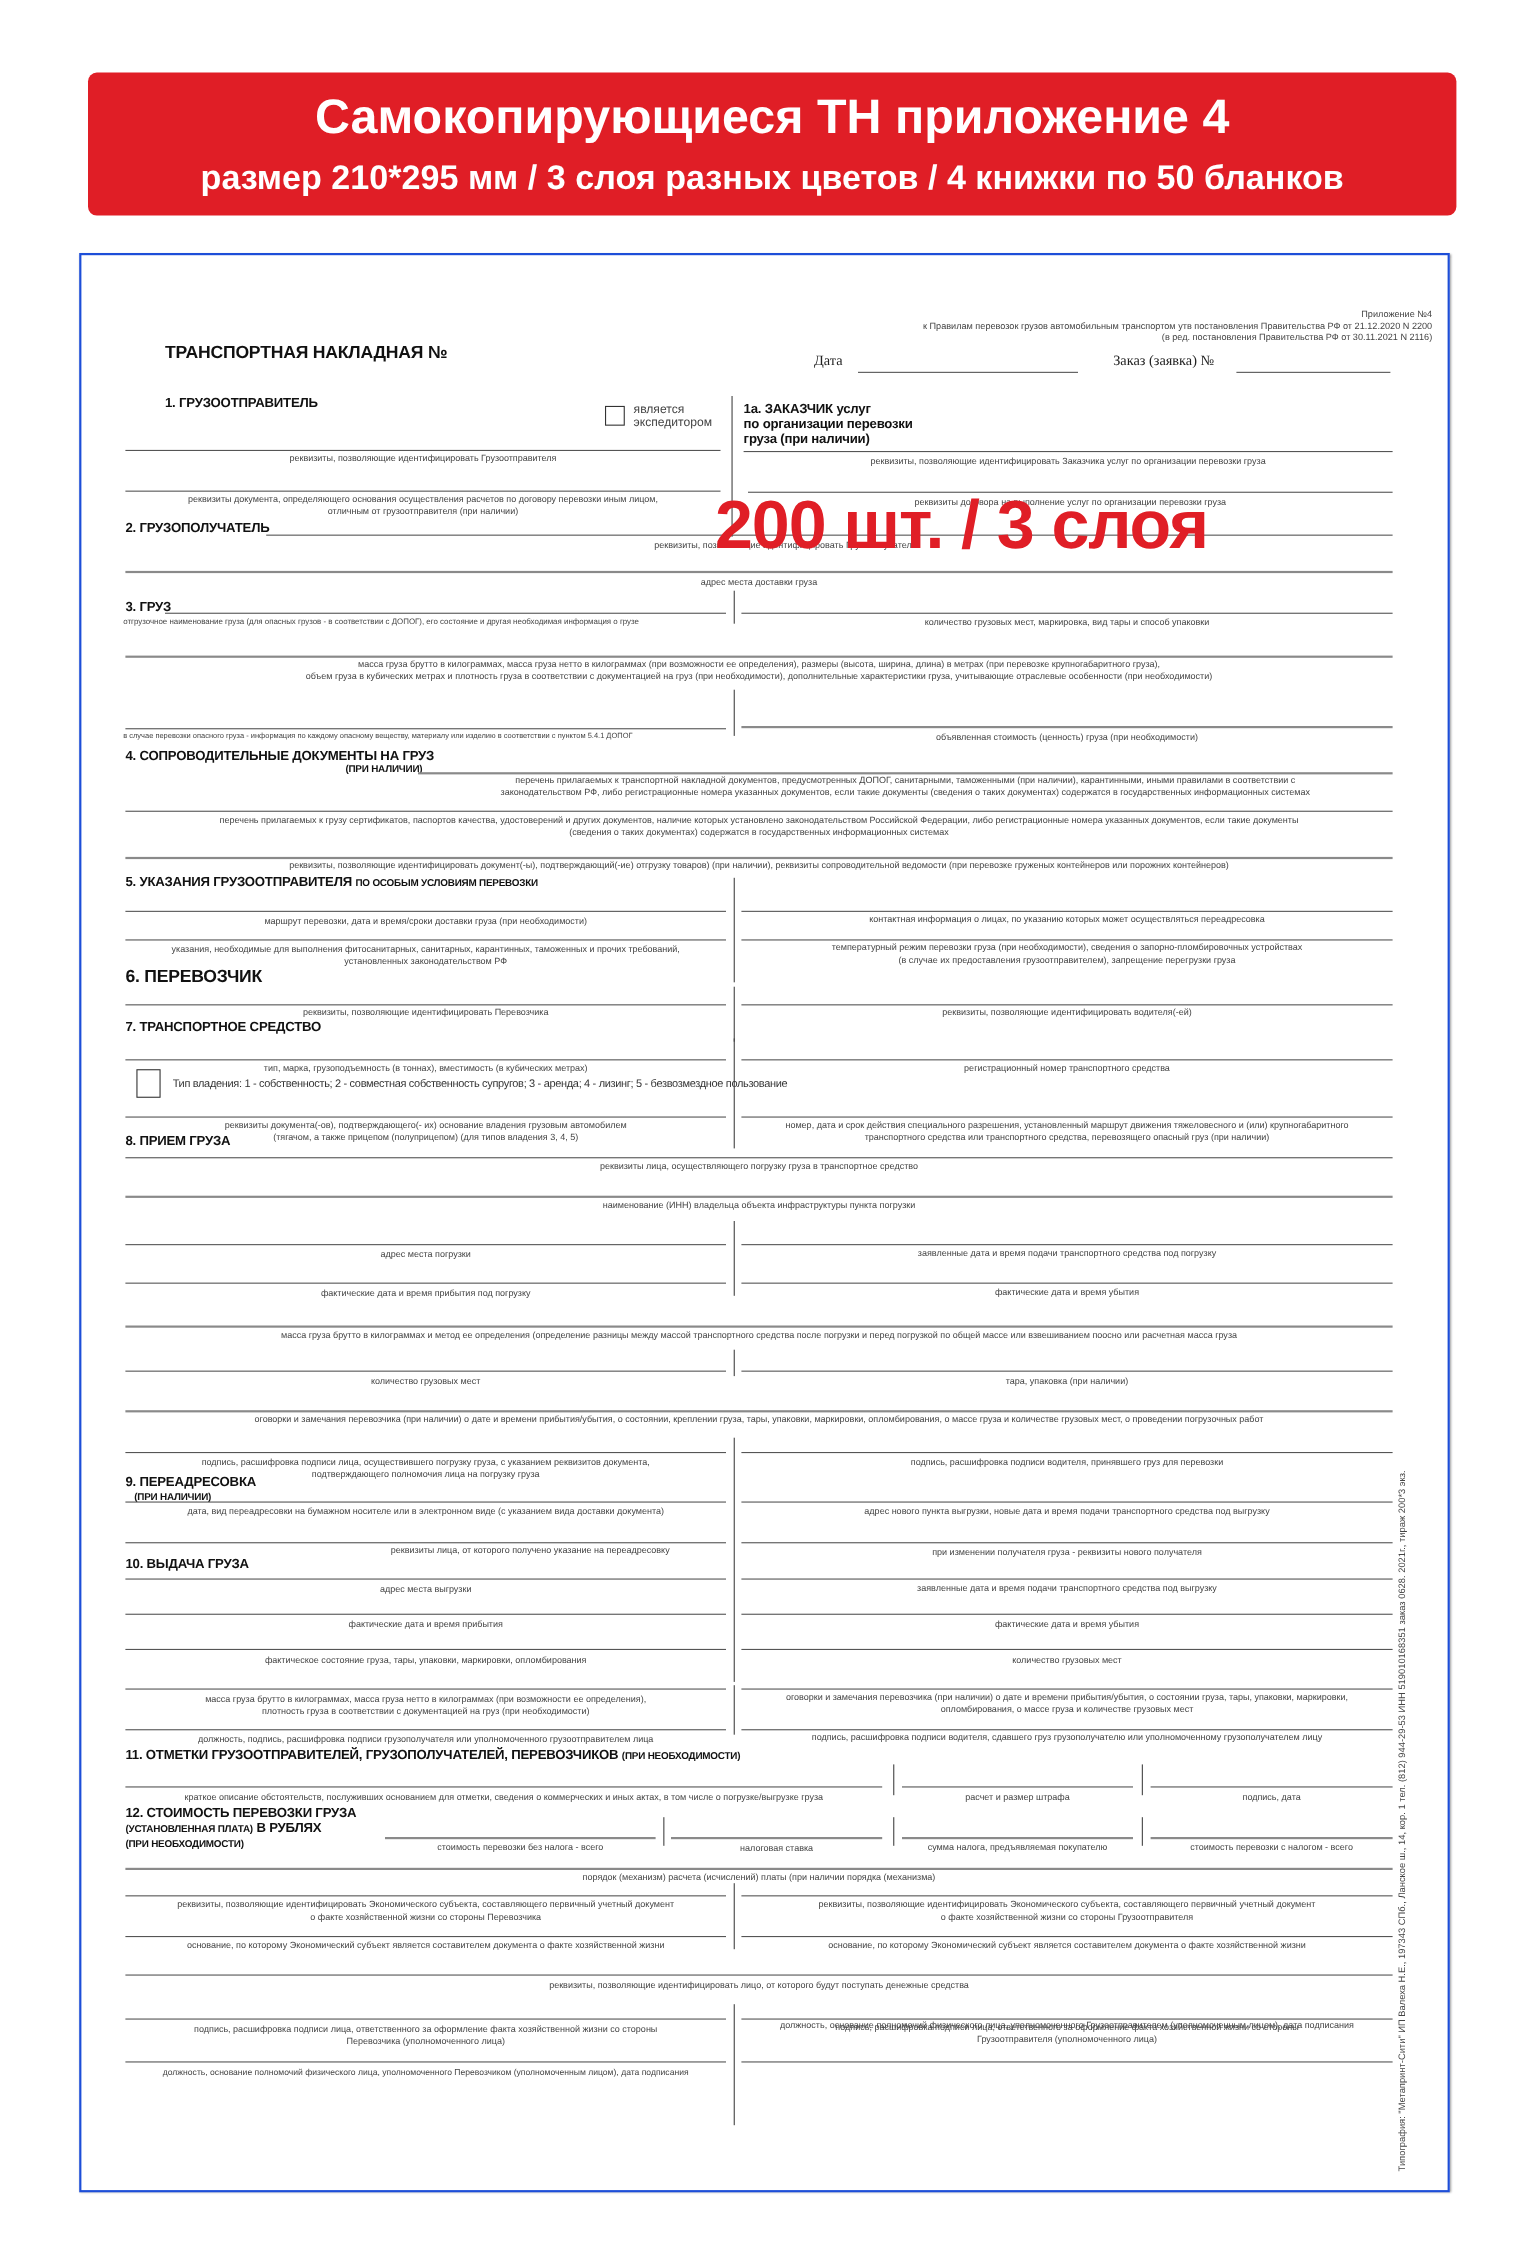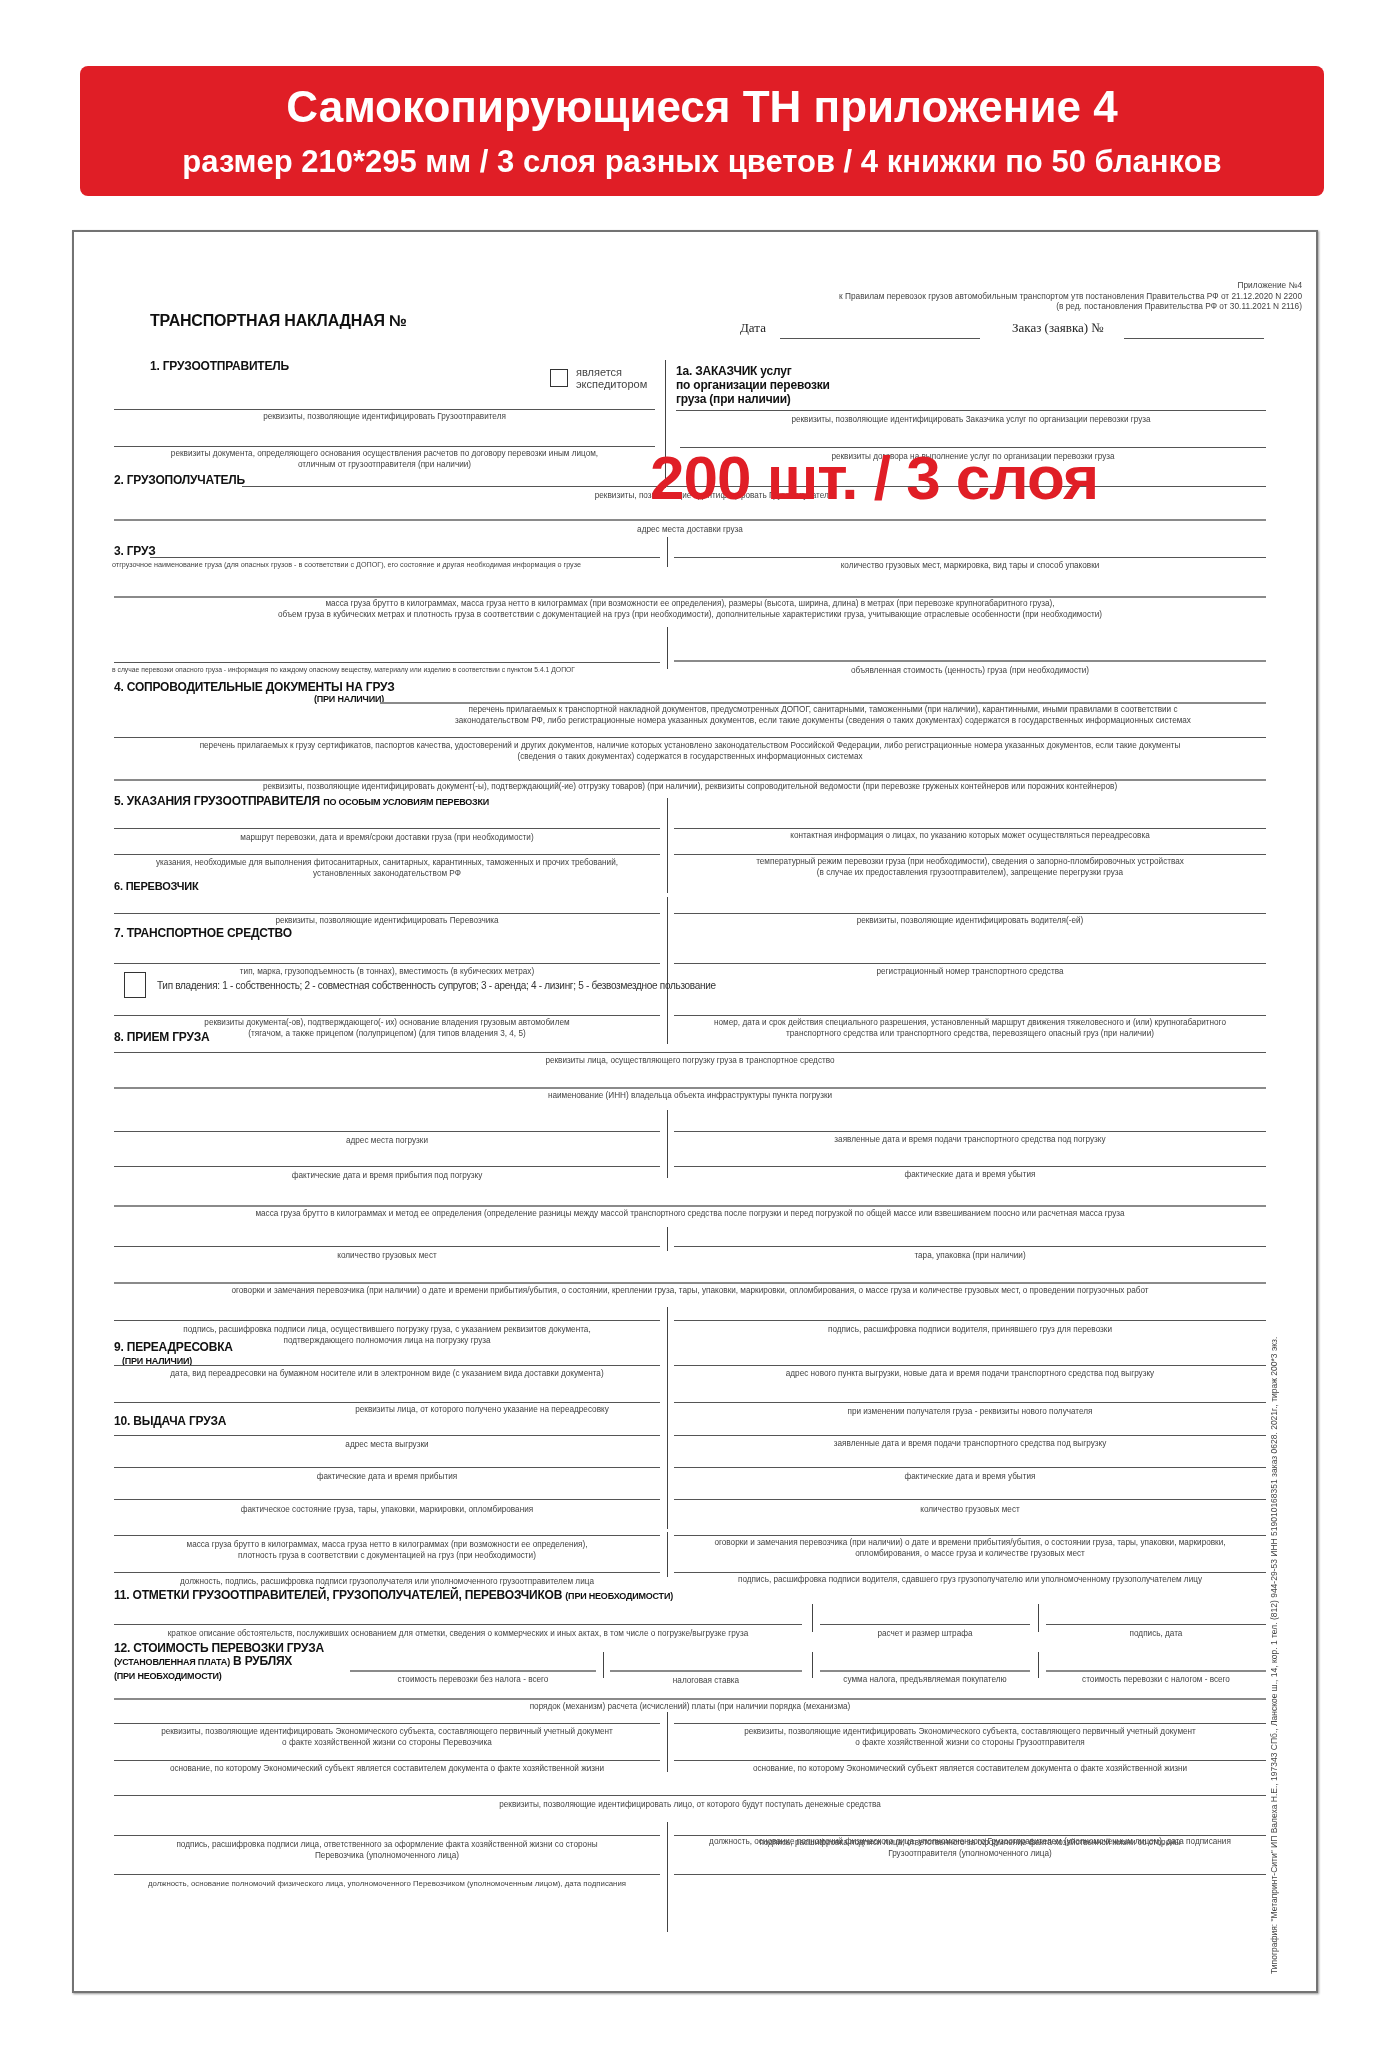--- a/index.html
+++ b/index.html
@@ -2,21 +2,21 @@
 <html><head>
 <meta charset="utf-8">
 <style>
   * { box-sizing: border-box; margin: 0; padding: 0; }
   body { width: 1380px; height: 2059px; background: #ffffff; position: relative; overflow: hidden;
          font-family: "Liberation Sans", sans-serif; color: #222; }
   .banner { position: absolute; left: 80px; top: 66px; width: 1244px; height: 130px; background: #e01e26;
             border-radius: 8px; color: #fff; text-align: center; }
   .banner .t1 { position: absolute; left: 0; right: 0; top: 16px; font-size: 44px; font-weight: bold; letter-spacing: 0; }
   .banner .t2 { position: absolute; left: 0; right: 0; top: 78px; font-size: 31px; font-weight: bold; }
-  .sheet { position: absolute; left: 72px; top: 230px; width: 1246px; height: 1763px; border: 2px solid #737373;
+  .sheet { position: absolute; left: 72px; top: 230px; width: 1246px; height: 1763px; border: 2px solid #1d4ed8;
            box-shadow: 1px 1px 2px #999; background: #fff; }
   .abs { position: absolute; }
   .hl { position: absolute; height: 0; border-top: 1.6px solid #555; }
   .hl.g { border-top: 2.5px solid #8a8a8a; }
   .vl { position: absolute; width: 0; border-left: 1.8px solid #444; }
   .cap { position: absolute; font-size: 8.2px; color: #444; text-align: center; line-height: 11px; white-space: nowrap; }
   .capw { position: absolute; font-size: 8.2px; color: #444; text-align: center; line-height: 11px; }
   .sec { position: absolute; font-size: 13px; font-weight: bold; color: #111; white-space: nowrap; letter-spacing: -0.2px; }
   .sec small { font-size: 9px; }
   .chk { position: absolute; border: 1.5px solid #333; background: #fff; }
@@ -121,21 +121,21 @@
   <div class="capw" style="left:40px; width:546px; top:625px;">
     <div>указания, необходимые для выполнения фитосанитарных, санитарных, карантинных, таможенных и прочих требований,</div>
     <div>установленных законодательством РФ</div>
   </div>
   <div class="hl" style="left:600px; top:622px; width:592px;"></div>
   <div class="capw" style="left:600px; width:592px; top:624px;">
     <div>температурный режим перевозки груза (при необходимости), сведения о запорно-пломбировочных устройствах</div>
     <div>(в случае их предоставления грузоотправителем), запрещение перегрузки груза</div>
   </div>
 
-  <div class="sec" style="left:40px; top:648px; font-size:11px;">6. ПЕРЕВОЗЧИК</div>
+  <div class="sec" style="left:40px; top:648px; font-size:16px;">6. ПЕРЕВОЗЧИК</div>
   <div class="vl" style="left:593px; top:665px; height:50px;"></div>
   <div class="hl" style="left:40px; top:681px; width:546px;"></div>
   <div class="cap" style="left:40px; width:546px; top:683px;">реквизиты, позволяющие идентифицировать Перевозчика</div>
   <div class="hl" style="left:600px; top:681px; width:592px;"></div>
   <div class="cap" style="left:600px; width:592px; top:683px;">реквизиты, позволяющие идентифицировать водителя(-ей)</div>
 
   <div class="sec" style="left:40px; top:694px; font-size:12px;">7. ТРАНСПОРТНОЕ СРЕДСТВО</div>
   <div class="vl" style="left:593px; top:712px; height:100px;"></div>
   <div class="hl" style="left:40px; top:731px; width:546px;"></div>
   <div class="cap" style="left:40px; width:546px; top:734px;">тип, марка, грузоподъемность (в тоннах), вместимость (в кубических метрах)</div>

